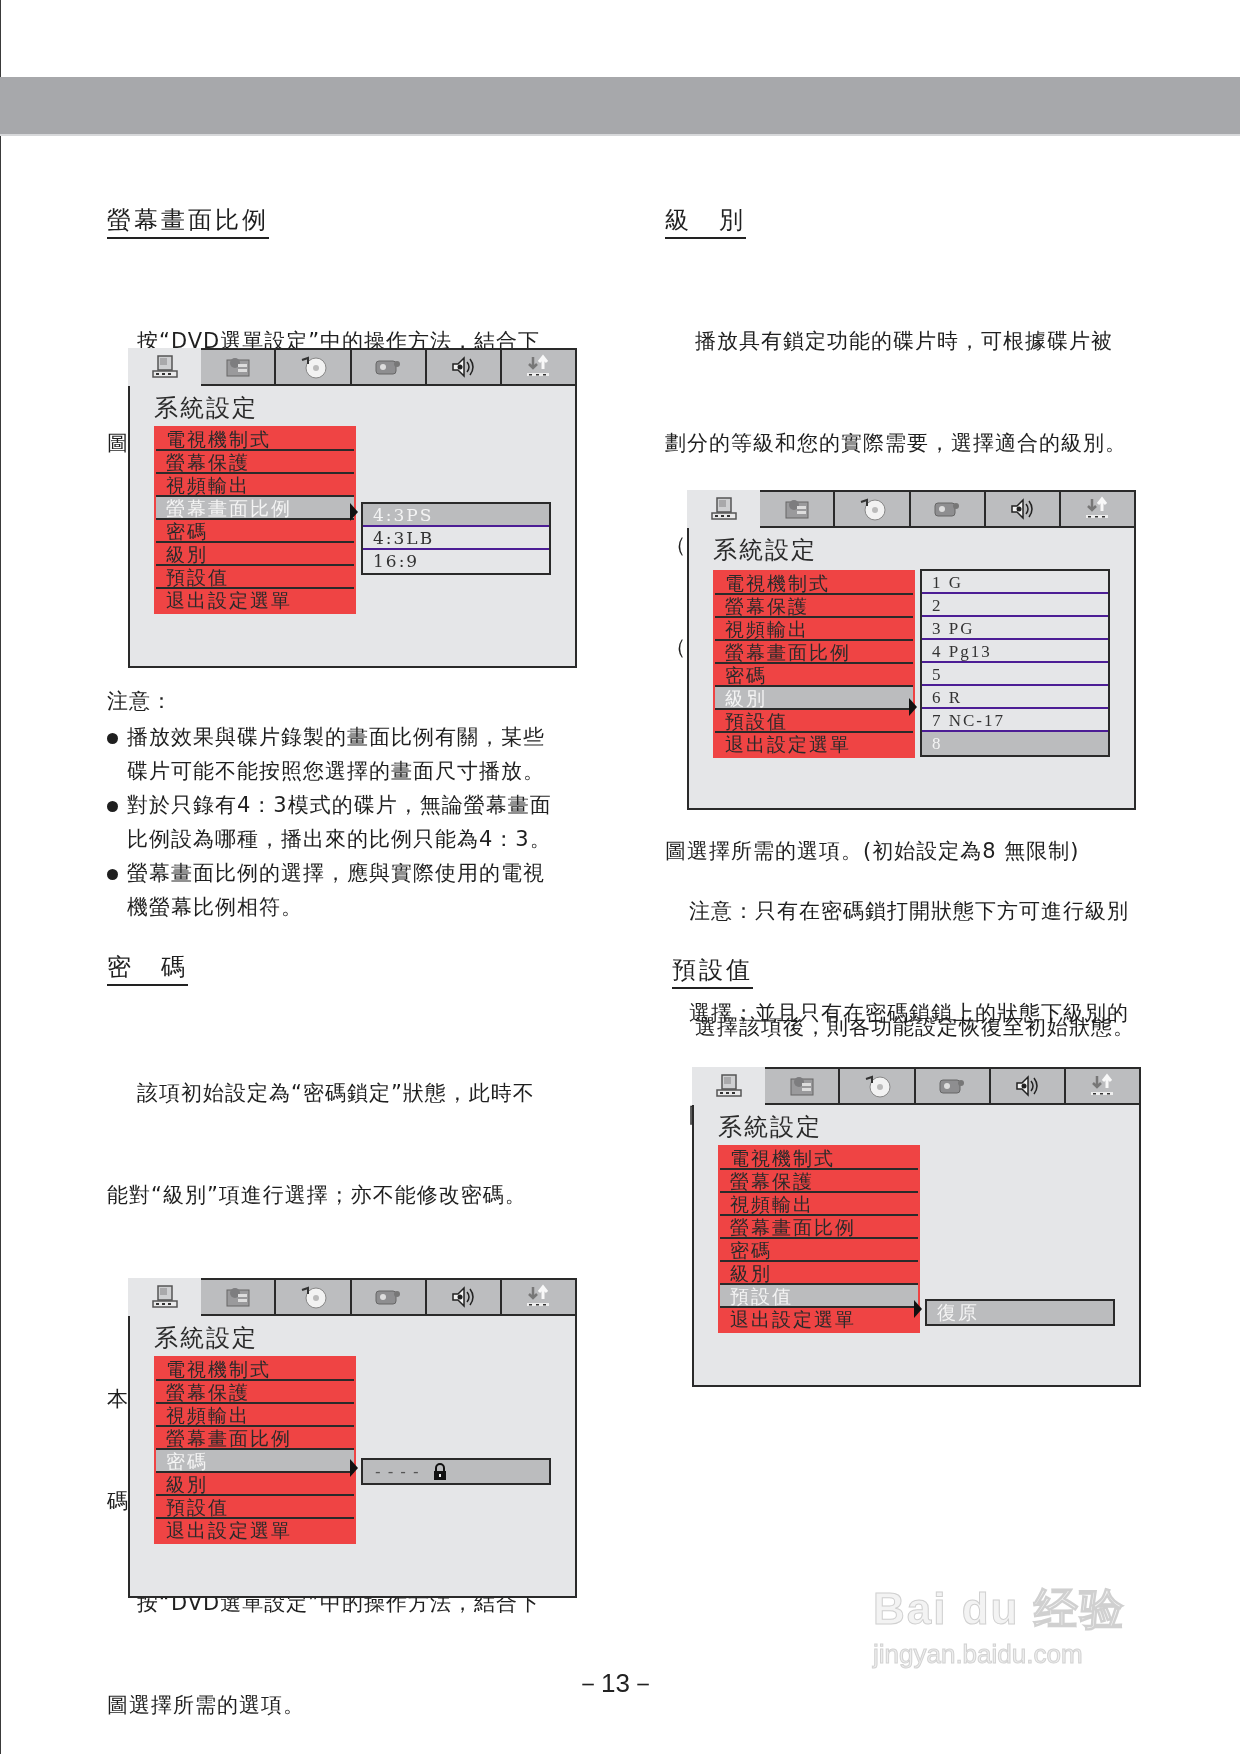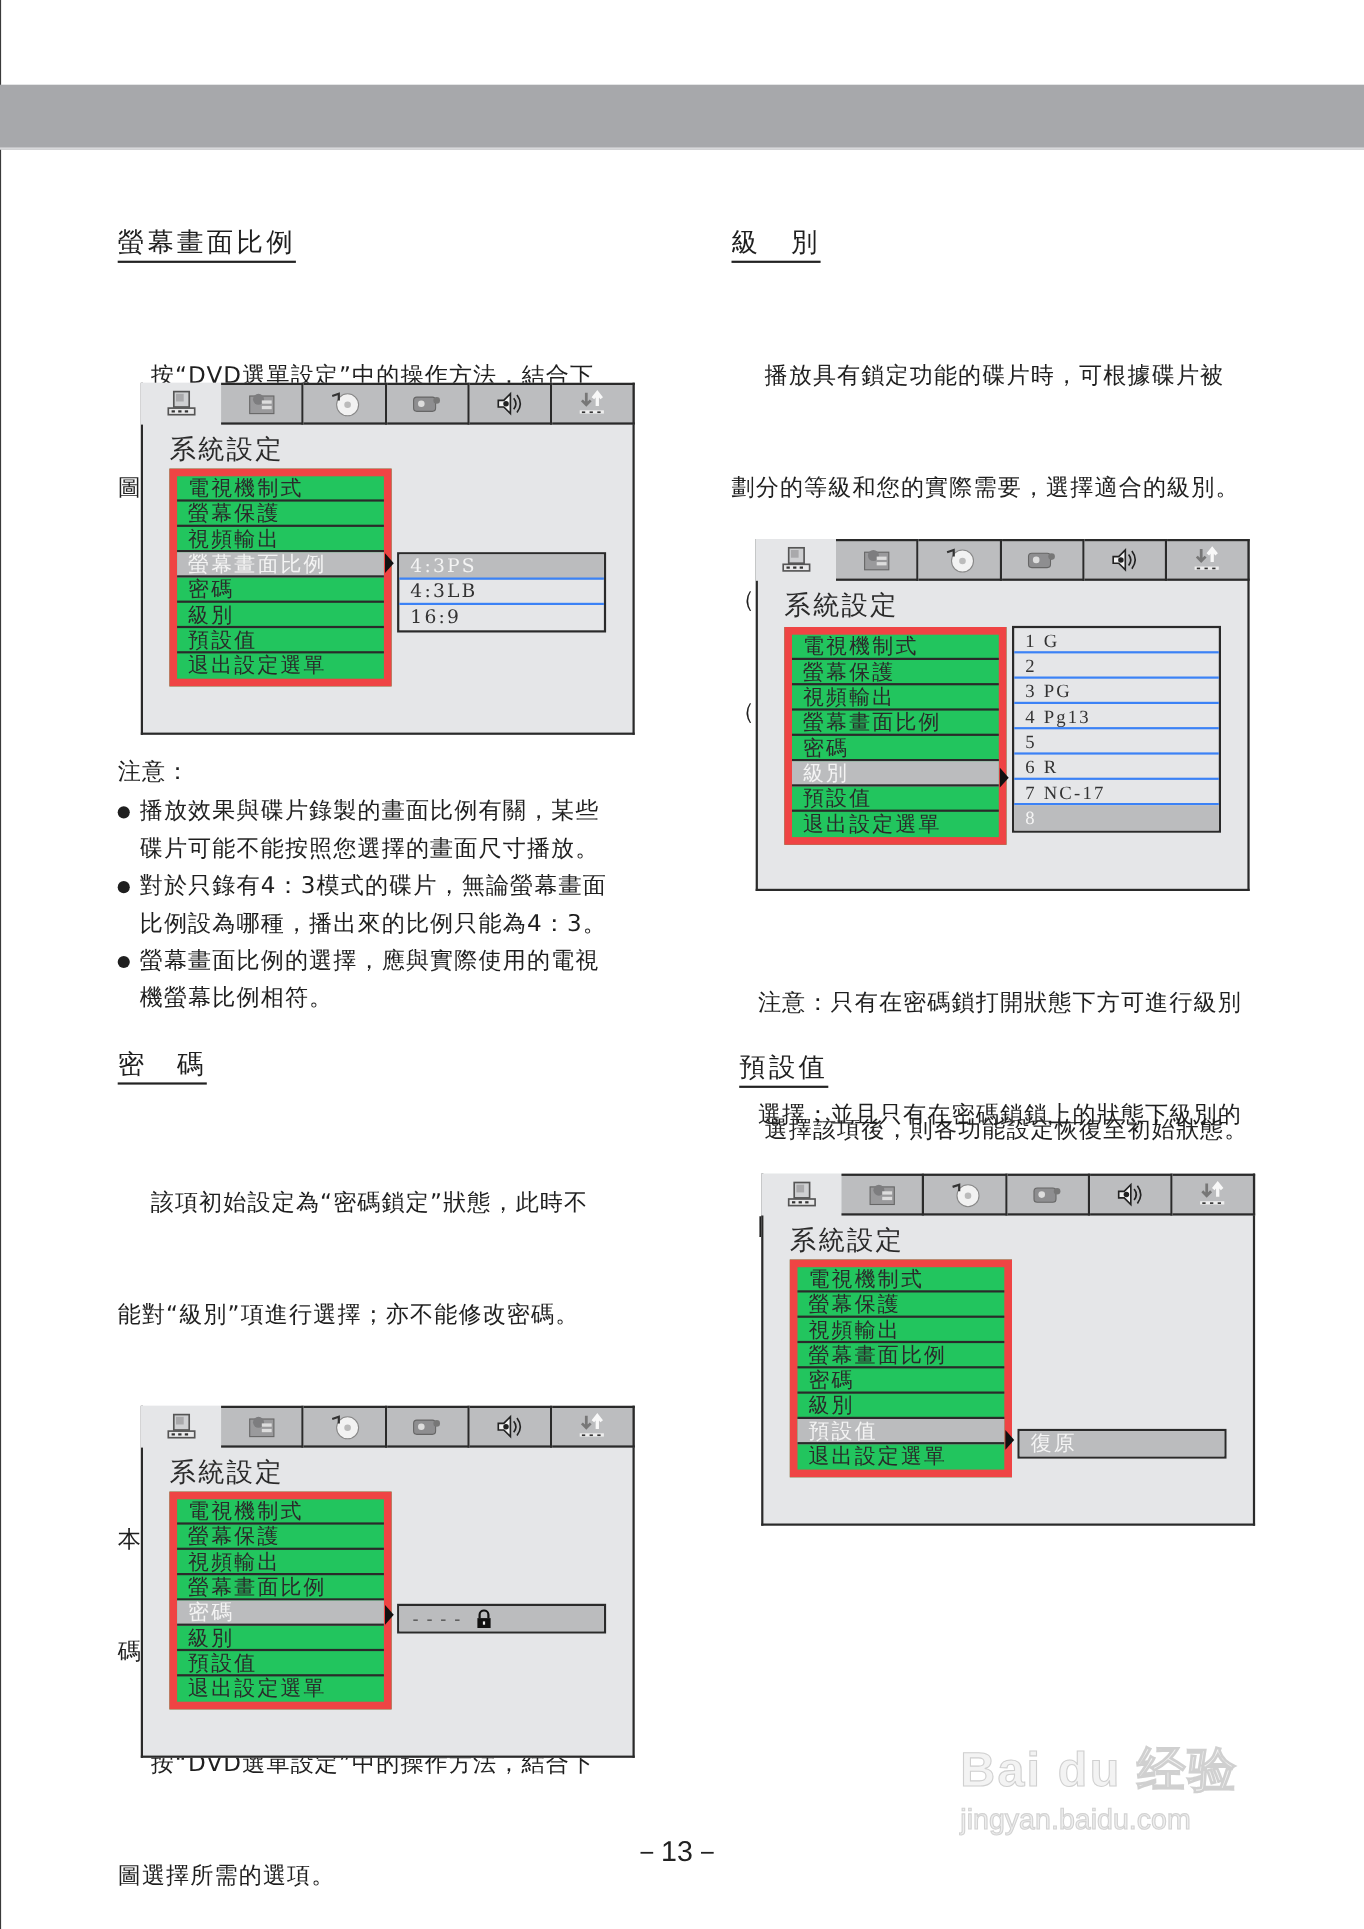--- a/index.html
+++ b/index.html
@@ -19,27 +19,27 @@
   .bullet-item .dot { position: absolute; left: 0; top: 13px; width: 11px; height: 11px; border-radius: 50%; background: #1f1f1f; }
   .bullet-item .ln { display: block; height: 34px; white-space: pre; }
 
   
   .osd { position: absolute; width: 449px; height: 320px; background: #e5e6e8; border: 2px solid #2a2a2a; border-top: none; font-family: "DejaVu Serif", "Liberation Serif", serif; }
   .tabs { position: absolute; left: -2px; top: 0; width: 449px; height: 38px; display: flex; }
   .tab { flex: 1; height: 38px; background: #bcbdbf; border: 2px solid #2a2a2a; border-left: none; display: flex; align-items: center; justify-content: center; }
   .tab:first-child { background: #e5e6e8; border: none; border-bottom: none; }
   .tab svg { width: 30px; height: 26px; }
   .osd-title { position: absolute; left: 24px; top: 44px; font-family: "DejaVu Sans", sans-serif; font-size: 24px; color: #2a2a2a; letter-spacing: 2px; }
-  .osd-list { position: absolute; left: 24px; top: 78px; width: 202px; border: 7px solid #ef4444; background: #22c55e; }
+  .osd-list { position: absolute; left: 24px; top: 78px; width: 202px; border: 2px solid #ef4444; background: #ef4444; }
   .osd-item { height: 23px; border-bottom: 2px solid #2a2a2a; font-family: "DejaVu Sans", sans-serif; font-size: 19px; line-height: 22px; padding-left: 10px; color: #2a2a2a; letter-spacing: 2px; white-space: nowrap; }
   .osd-item:last-child { border-bottom: none; }
   .osd-item.sel { background: #bbbcbe; color: #f4f4f4; }
   .arrow { position: absolute; width: 0; height: 0; border-top: 9px solid transparent; border-bottom: 9px solid transparent; border-left: 8px solid #111; }
   .opt-box { position: absolute; width: 190px; border: 2px solid #2a2a2a; background: #e5e6e8; }
-  .opt { height: 23px; border-bottom: 2px solid #3b82f6; font-size: 17px; line-height: 23px; padding-left: 10px; color: #333; letter-spacing: 2px; white-space: nowrap; }
+  .opt { height: 23px; border-bottom: 2px solid #4c1d95; font-size: 17px; line-height: 23px; padding-left: 10px; color: #333; letter-spacing: 2px; white-space: nowrap; }
   .opt:last-child { border-bottom: none; }
   .opt.sel { background: #bbbcbe; color: #f4f4f4; }
   .pw { display: flex; align-items: center; gap: 8px; }
   .pw .dashes { font-family: "DejaVu Sans Mono", monospace; font-size: 16px; color: #555; letter-spacing: 3px; }
   .restore { font-family: "DejaVu Sans", sans-serif; font-size: 19px; }
 
   .page-num { position: absolute; left: 575px; top: 1666px; font-family: "Liberation Sans", sans-serif; font-size: 26px; color: #222; white-space: nowrap; }
   .watermark { position: absolute; left: 873px; top: 1580px; width: 300px; text-align: left; color: #e2e2e2; font-family: "Liberation Sans", sans-serif; }
   .wm-main { font-size: 44px; font-weight: bold; letter-spacing: 2px; -webkit-text-stroke: 1px #d0d0d0; color: #f3f3f3; }
   .wm-sub { font-size: 26px; color: #eeeeee; -webkit-text-stroke: 1px #d2d2d2; margin-top: 0px; }
@@ -235,20 +235,21 @@
   </div>
 </div>
 
 <div class="heading" style="left:665px; top:205px;">級　別</div>
 <div class="para" style="left:665px; top:256px;">
   <span class="line indent">播放具有鎖定功能的碟片時，可根據碟片被</span>
   <span class="line">劃分的等級和您的實際需要，選擇適合的級別。</span>
   <span class="line">（1）年齡控制級別分為：非A級片和兒童片。</span>
   <span class="line">（2）選擇“無限制”，則取消鎖定功能。</span>
   <span class="line indent">按“DVD選單設定”中的操作方法，結合下</span>
+  <span class="line">圖選擇所需的選項。(初始設定為8 無限制)</span>
 </div>
 
 <div class="osd" style="left:687px; top:490px;">
   <div class="tabs">
     <div class="tab">
         <svg viewBox="0 0 30 26">
           <rect x="8" y="2" width="14" height="14" fill="#cfd0d2" stroke="#555" stroke-width="1.5"></rect>
           <rect x="10" y="4" width="7" height="7" fill="#a9a9ab"></rect>
           <rect x="3" y="17" width="24" height="6" fill="#e9e9ea" stroke="#555" stroke-width="1.5"></rect>
           <rect x="6" y="19" width="3" height="2" fill="#333"></rect>

